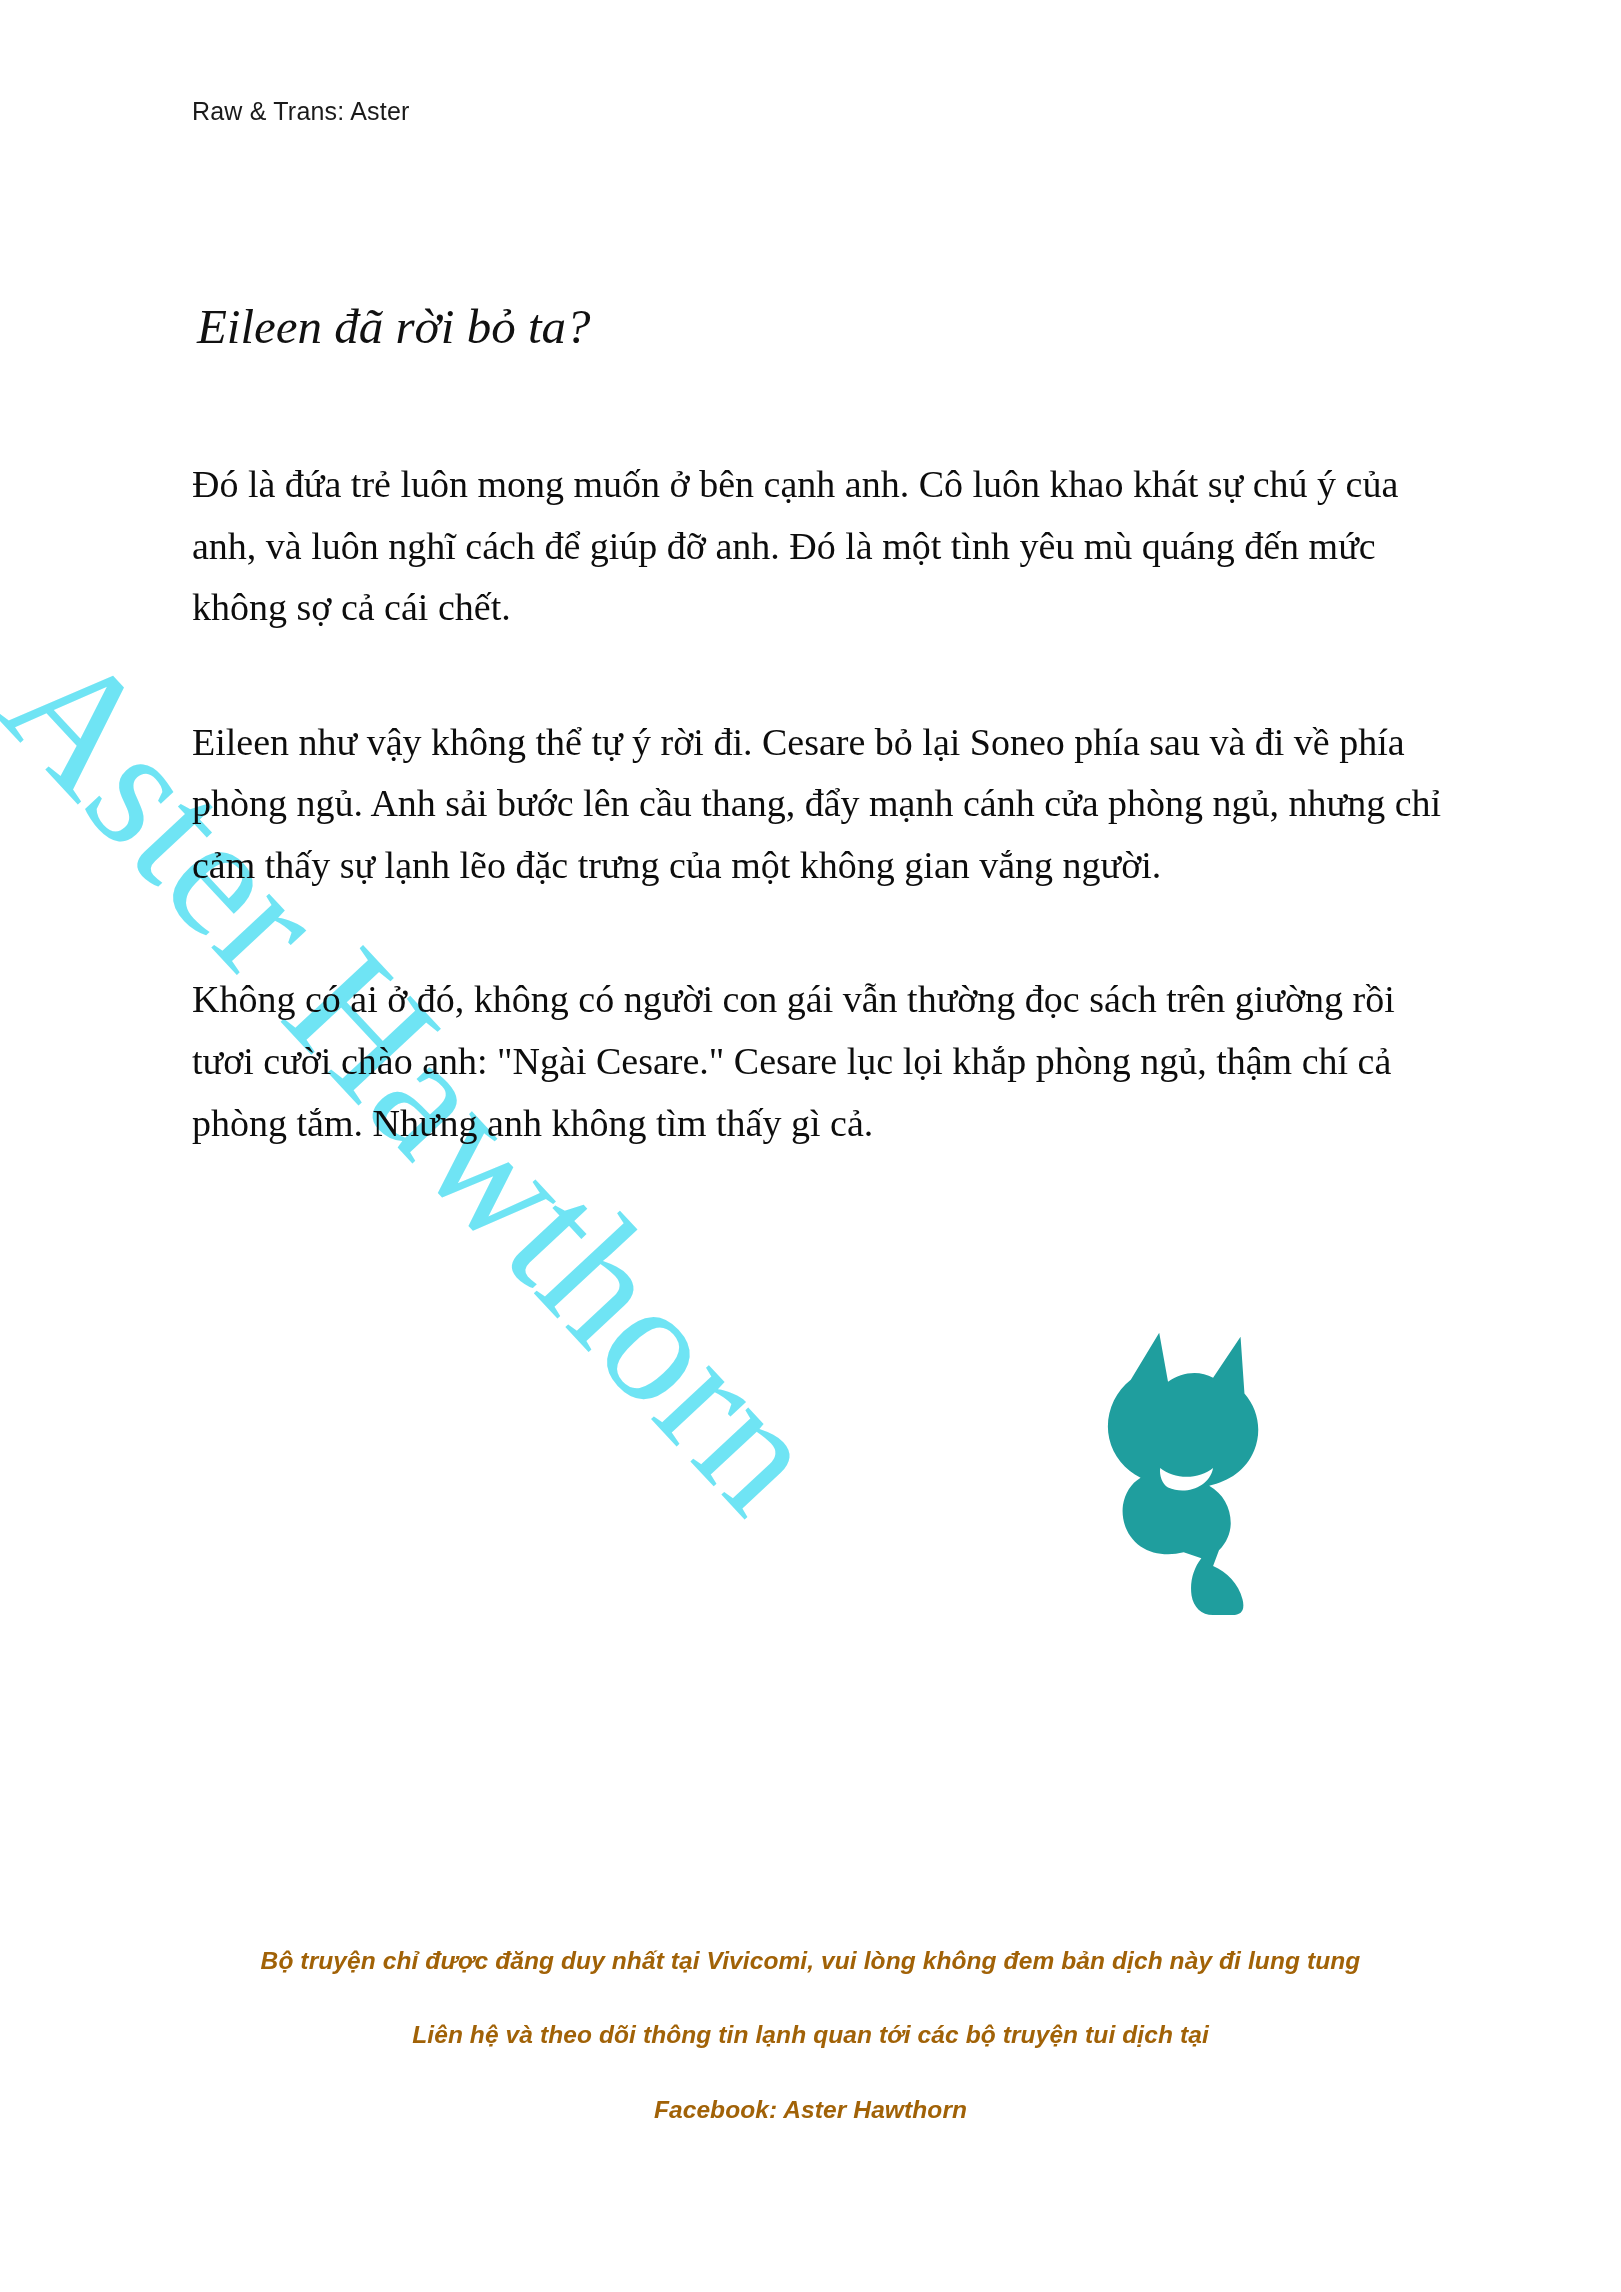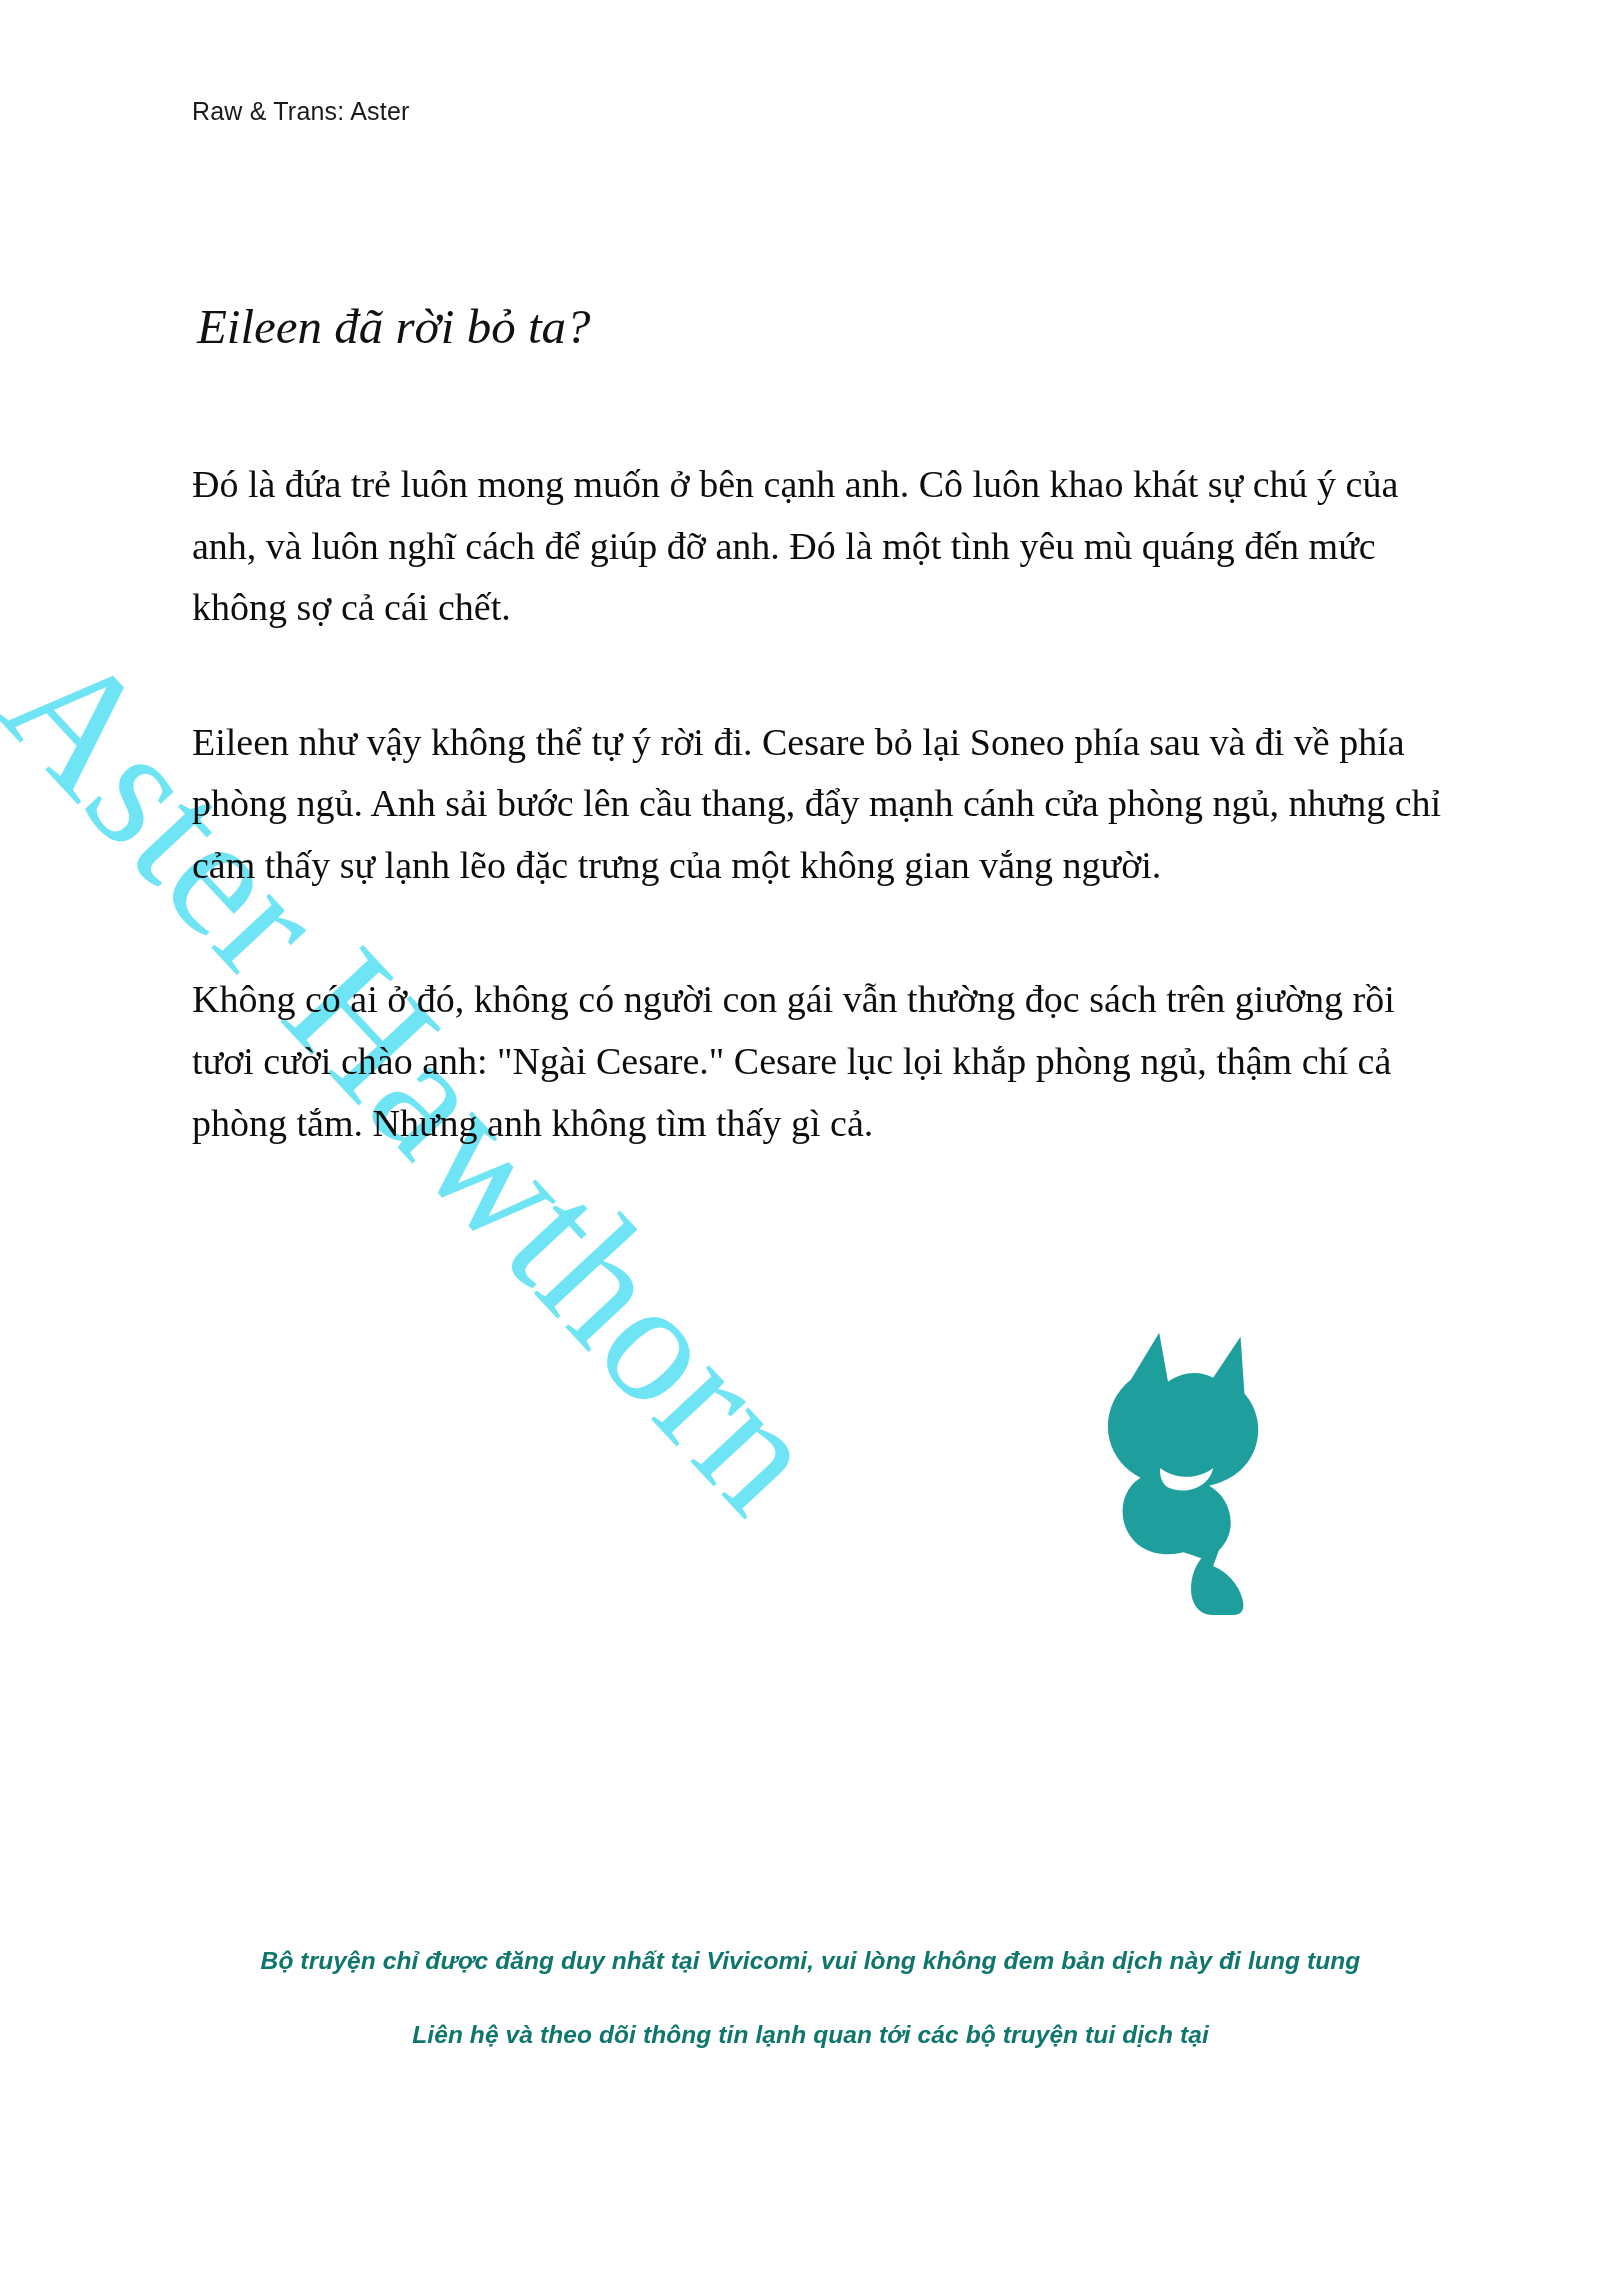--- a/index.html
+++ b/index.html
@@ -92,21 +92,21 @@
 
   
   .footer-notes {
     position: absolute;
     left: 0;
     top: 1946px;
     width: 1621px;
     z-index: 5;
     text-align: center;
     font-family: "Liberation Sans", "DejaVu Sans", sans-serif;
-    color: #0f766e;
+    color: #a16207;
     font-weight: bold;
     font-style: italic;
   }
   .footer-line {
     font-size: 24.5px;
     line-height: 1.2;
     letter-spacing: 0.1px;
   }
   .footer-line.l1 { margin-bottom: 45px; }
   .footer-line.l2 { margin-bottom: 45px; }
@@ -180,17 +180,18 @@
 
     <div class="gap-md"></div>
 
     <p class="para">Không có ai ở đó, không có người con gái vẫn thường đọc sách trên giường rồi tươi cười chào anh: "Ngài Cesare." Cesare lục lọi khắp phòng ngủ, thậm chí cả phòng tắm. Nhưng anh không tìm thấy gì cả.</p>
 
   </div>
 
   <div class="footer-notes">
     <div class="footer-line l1">Bộ truyện chỉ được đăng duy nhất tại Vivicomi, vui lòng không đem bản dịch này đi lung tung</div>
     <div class="footer-line l2">Liên hệ và theo dõi thông tin lạnh quan tới các bộ truyện tui dịch tại</div>
+    <div class="footer-line l3">Facebook: Aster Hawthorn</div>
   </div>
 
 
 </div>
 
 
 </body></html>

